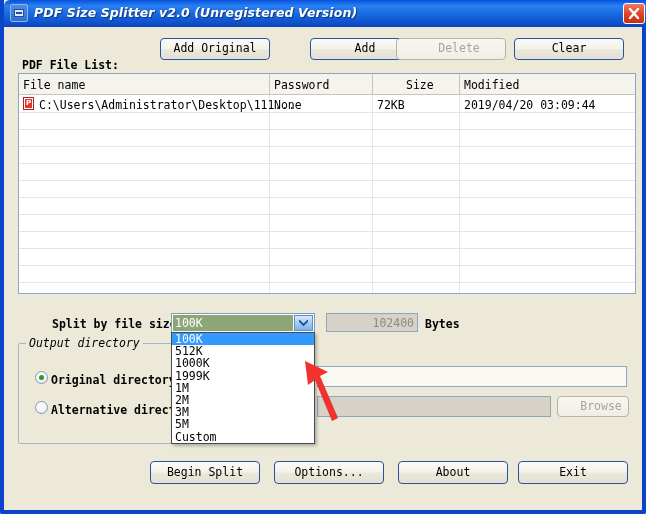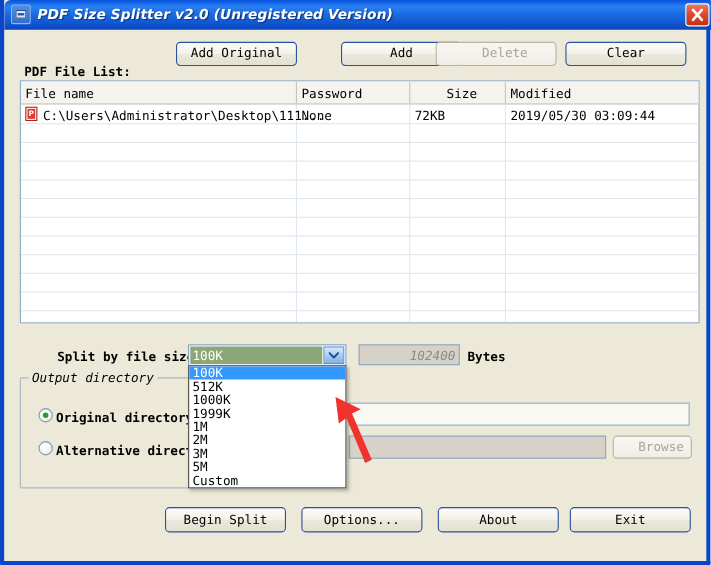--- a/index.html
+++ b/index.html
@@ -210,21 +210,20 @@
     left: 322px; top: 313px;
     width: 92px; height: 19px;
     box-sizing: border-box;
     background: #d6d2c8;
     border: 1px solid #8ba7c4;
     color: #8c8a84;
     font-size: 11.5px;
     text-align: right;
     padding: 2px 3px 1px 0;
     white-space: nowrap;
-    font-style: italic;
   }
 
   
   #dropdown {
     position: absolute;
     left: 167px; top: 332px;
     width: 144px; height: 112px;
     background: #ffffff;
     border: 1px solid #4a4a4a;
     box-sizing: border-box;
@@ -343,21 +342,21 @@
       <div class="hsep" style="left:440px;"></div>
     </div>
 
     <div id="row0">
       <div id="pdf-icon">
           <b>P</b>
         </div>
       <div class="cell" style="left:20px;">C:\Users\Administrator\Desktop\111...</div>
       <div class="cell" style="left:255px;">None</div>
       <div class="cell" style="left:358px;">72KB</div>
-      <div class="cell" style="left:445px;">2019/05/30 03:09:44</div>
+      <div class="cell" style="left:445px;">2019/04/20 03:09:44</div>
     </div>
   </div>
 
   <div class="lbl" style="left:48px; top:317px;">Split by file size:</div>
 
   <div id="combo">
     <div id="combo-text">100K</div>
     <div id="combo-arrow">
       <svg width="9" height="6" viewBox="0 0 9 6">
         <path d="M0.5 1 L4.5 5 L8.5 1" stroke="#1c4f8f" stroke-width="1.8" fill="none" stroke-linecap="square"></path>

